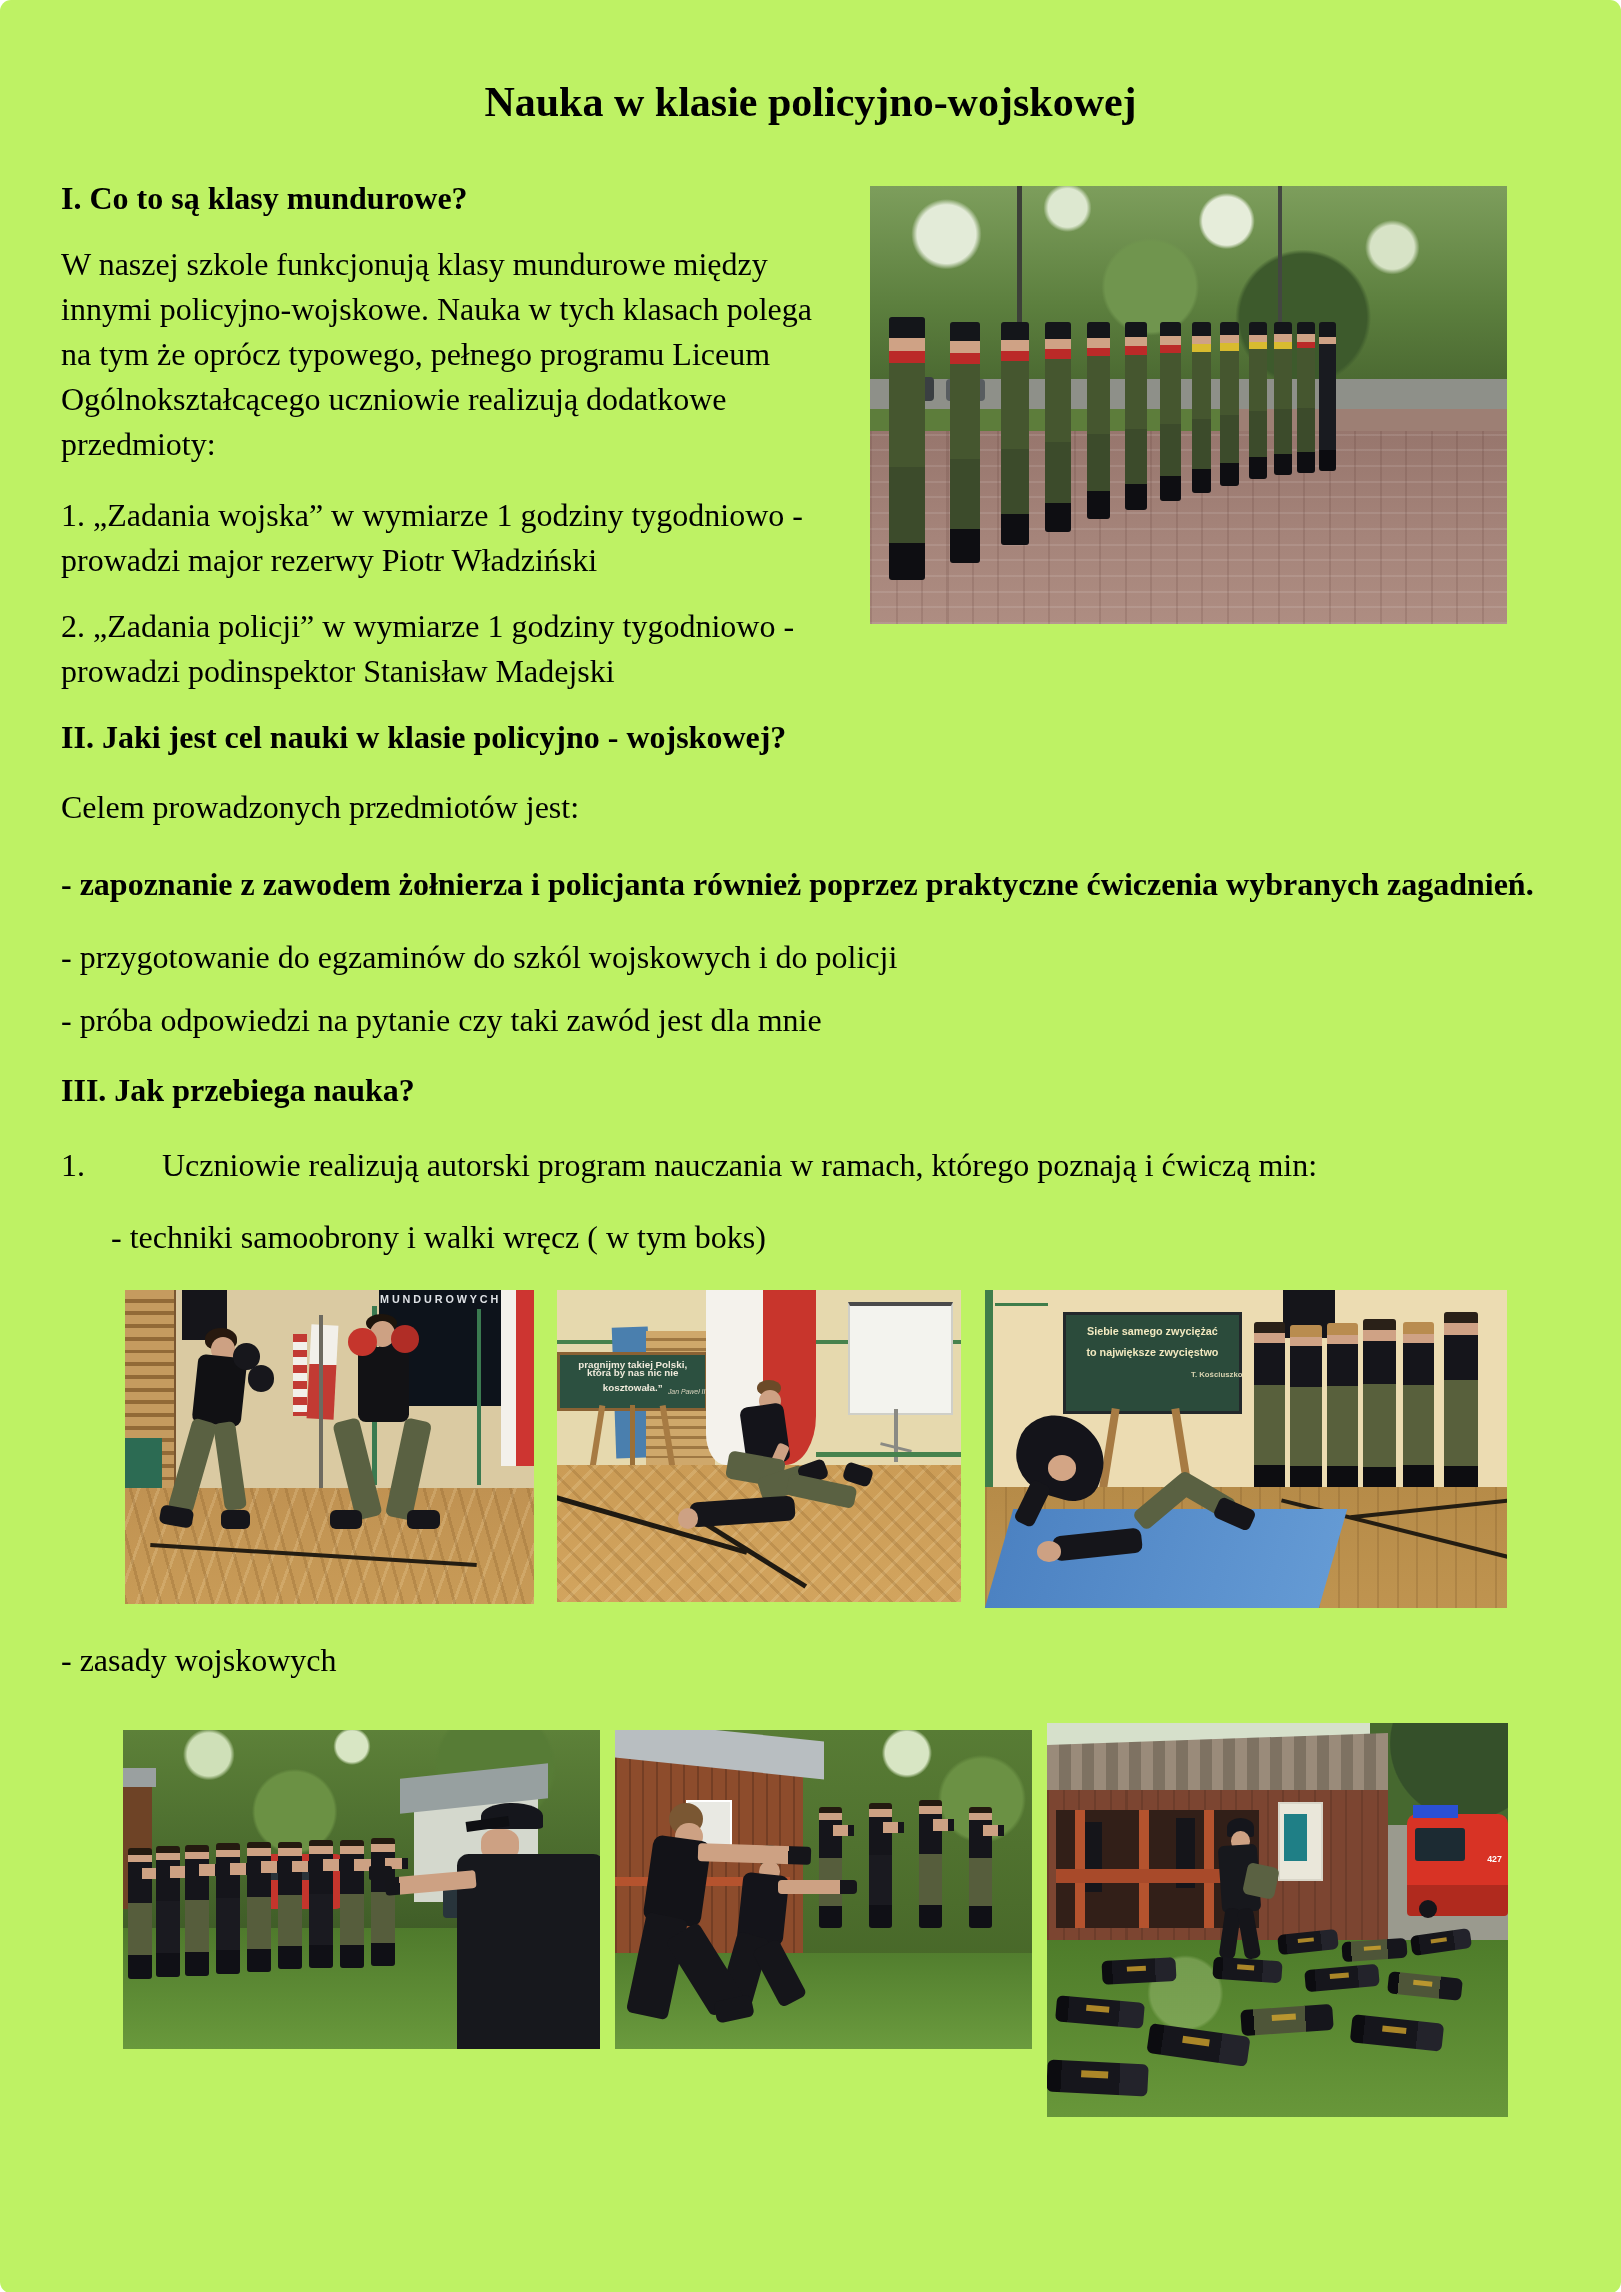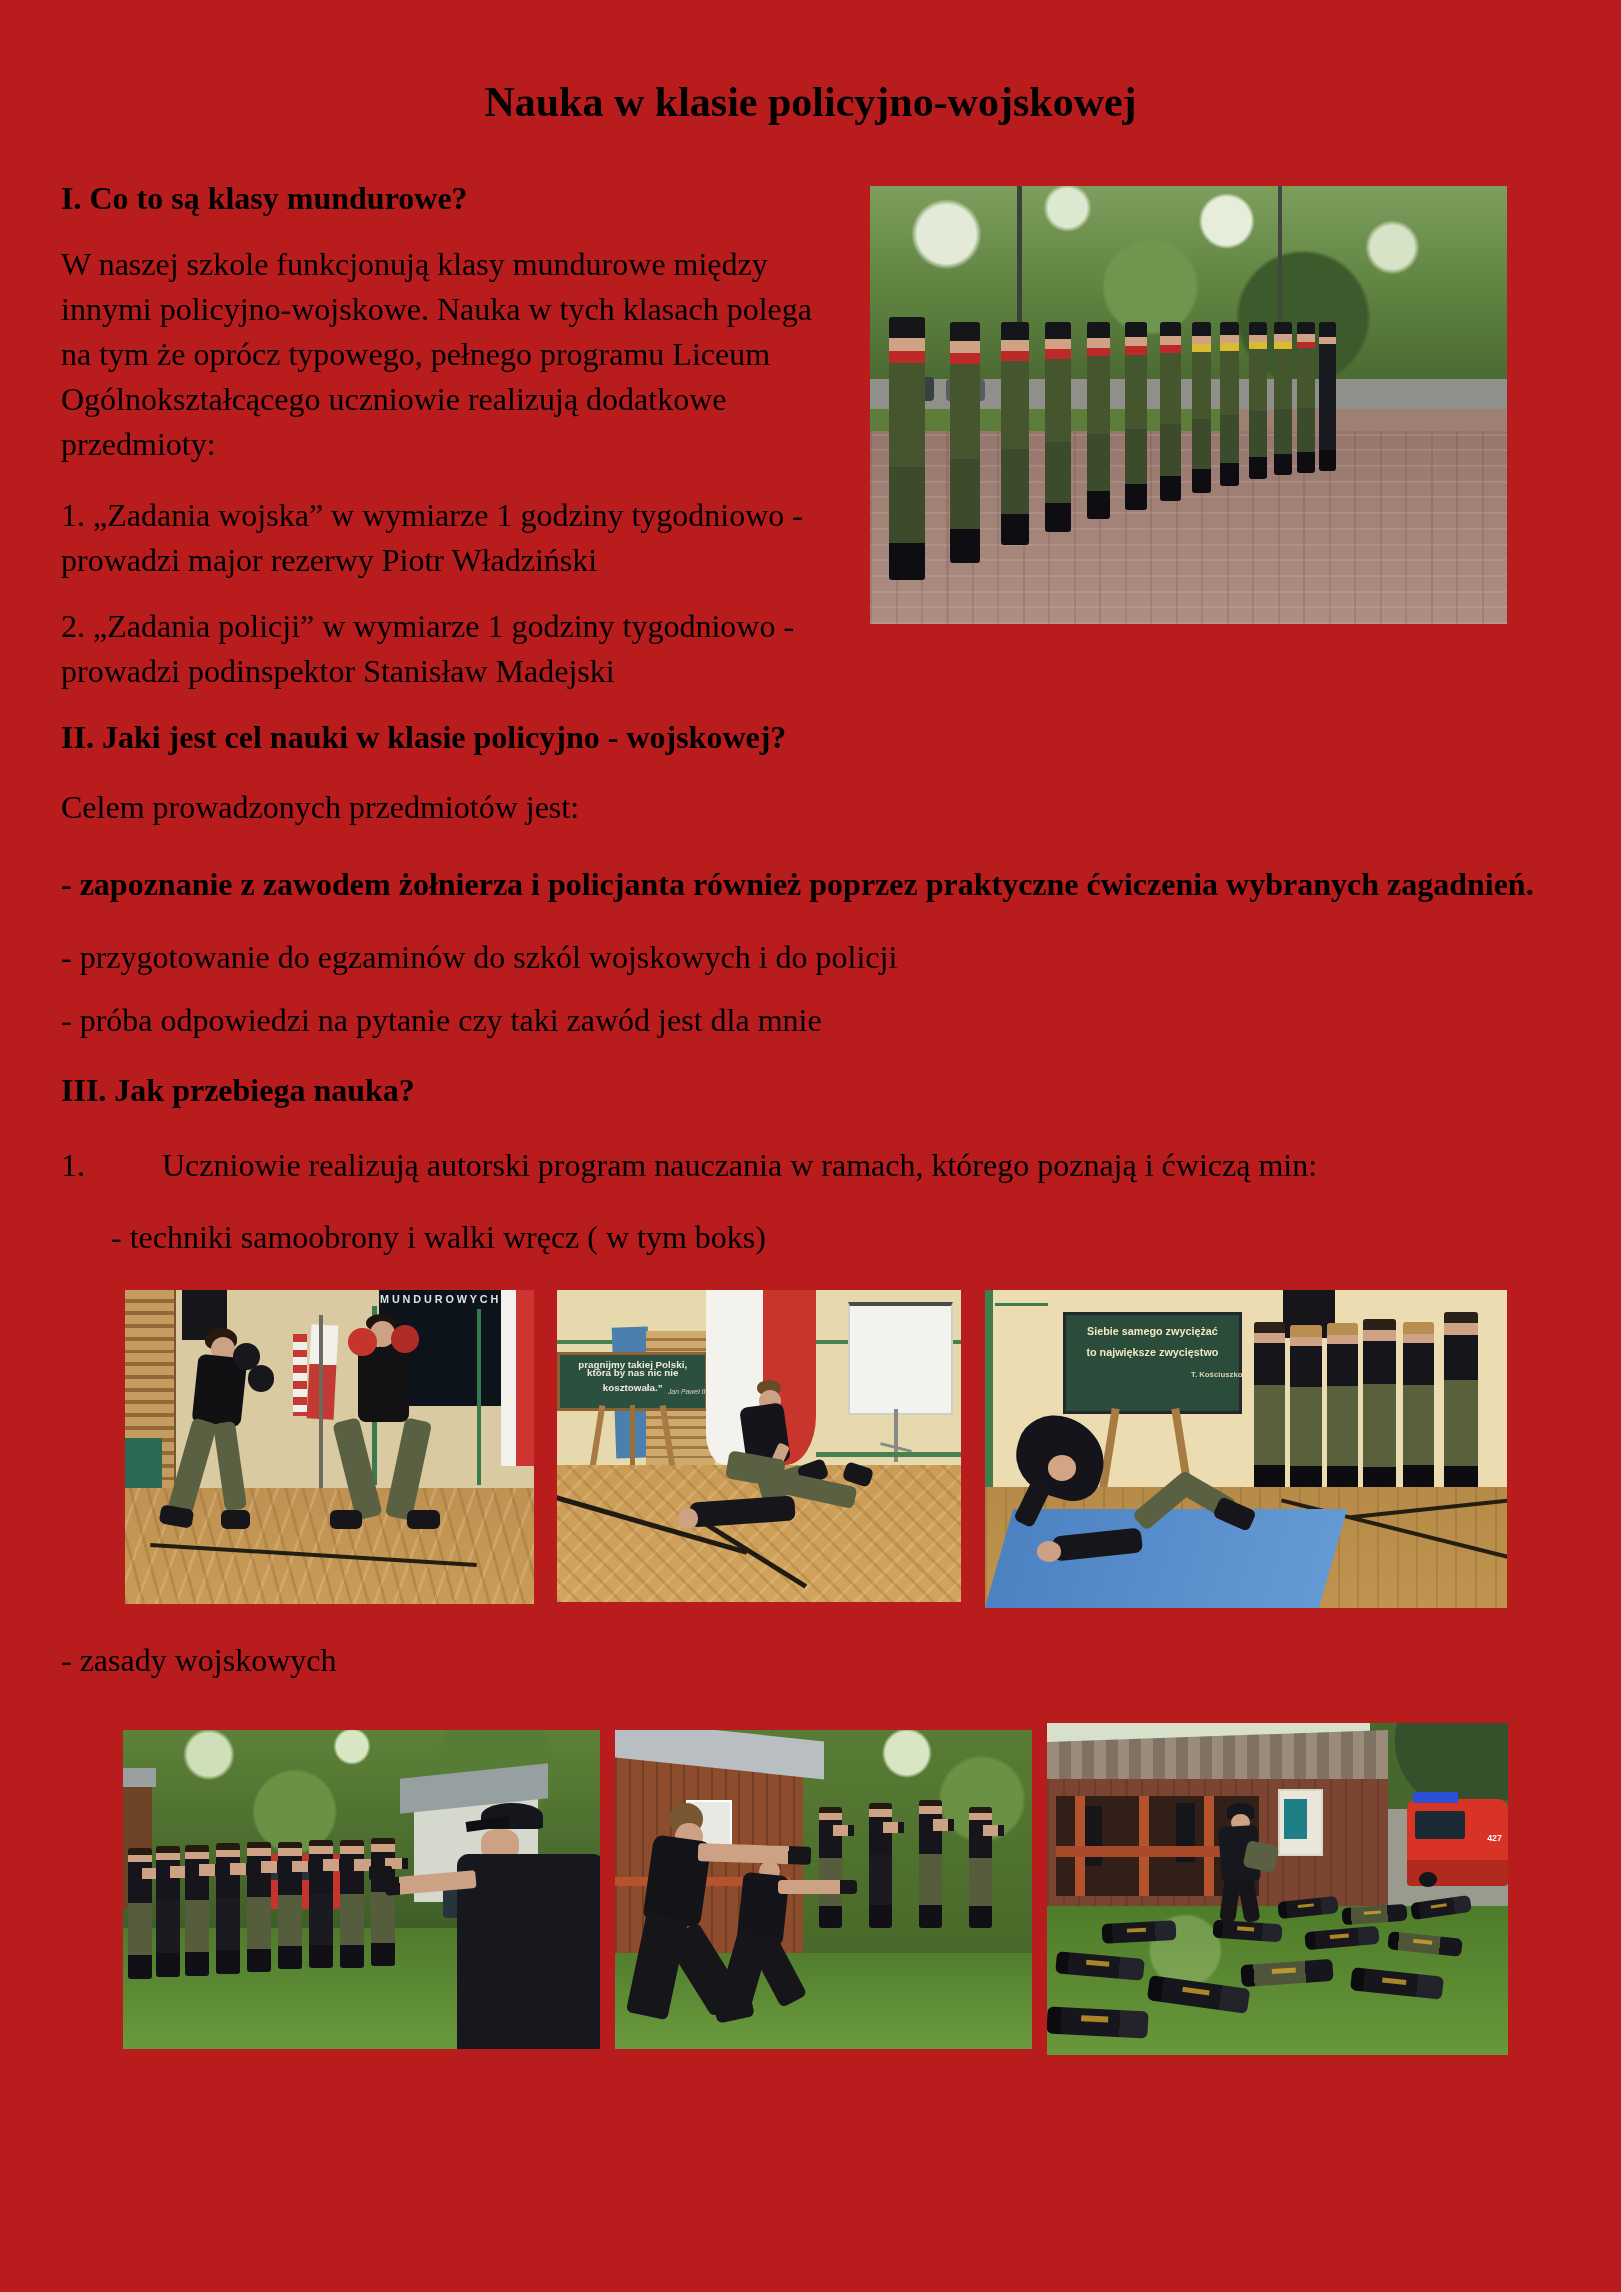--- a/index.html
+++ b/index.html
@@ -1,17 +1,17 @@
 <!DOCTYPE html>
 <html><head>
 <meta charset="utf-8">
 <style>
   html,body{margin:0;padding:0;background:#ffffff;}
-  .page{position:relative;width:1621px;height:2293px;background:#b91c1c;overflow:hidden;
-        font-family:"Liberation Serif",serif;color:#000;}
+  .page{position:relative;width:1621px;height:2293px;background:#bef264;overflow:hidden;
+        font-family:"Liberation Serif",serif;color:#000;border-radius:11px;}
   
   .tb{position:absolute;font-size:32px;line-height:45px;white-space:pre-line;}
   .bold{font-weight:bold;}
   .nw{white-space:nowrap;}
   #t-title{top:77px;left:0;width:100%;text-align:center;font-size:42px;line-height:51px;font-weight:bold;white-space:nowrap;}
   #t-h1{top:176px;left:61px;}
   #t-p1{top:242px;left:61px;}
   #t-i1{top:493px;left:61px;}
   #t-i2{top:604px;left:61px;}
   #t-h2{top:715px;left:61px;}
@@ -101,21 +101,21 @@
     background:linear-gradient(90deg,#cda183 0 72%,#15151a 72%);}
   
   #phe{left:615px;top:1730px;width:417px;height:319px;}
   #pheTrees{left:0;top:0;right:0;height:72%;
     background:
       radial-gradient(circle at 70% 10%,#d8e6c4 0 6%,transparent 7%),
       radial-gradient(circle at 88% 30%,#6b9144 0 10%,transparent 11%),
       linear-gradient(180deg,#587c35 0,#486829 100%);}
   #pheGrass{left:0;top:70%;width:100%;height:30%;background:linear-gradient(180deg,#527e2e 0,#6b9b3e 100%);}
   
-  #phf{left:1047px;top:1723px;width:461px;height:332px;}
+  #phf{left:1047px;top:1723px;width:461px;height:394px;}
   #phfGrass{left:0;top:55%;width:100%;height:45%;
     background:
       radial-gradient(circle at 30% 30%,rgba(220,240,180,.25) 0 10%,transparent 11%),
       linear-gradient(180deg,#4e7c2a 0,#68973a 100%);}
   .prn{position:absolute;border-radius:5.9px;
     background:linear-gradient(90deg,#0c0c10 0 14%,#16161c 14% 72%,#23232b 72% 100%);}
   .prn:after{content:"";position:absolute;left:34%;top:28%;width:26%;height:22%;background:rgba(222,172,44,.75);}
   .prn.c{background:linear-gradient(90deg,#0c0c10 0 14%,#4e5538 14% 70%,#16161c 70% 100%);}
   .vantxt{font:bold 8.8px/1 "Liberation Sans",sans-serif;color:#fff;}
 </style>

